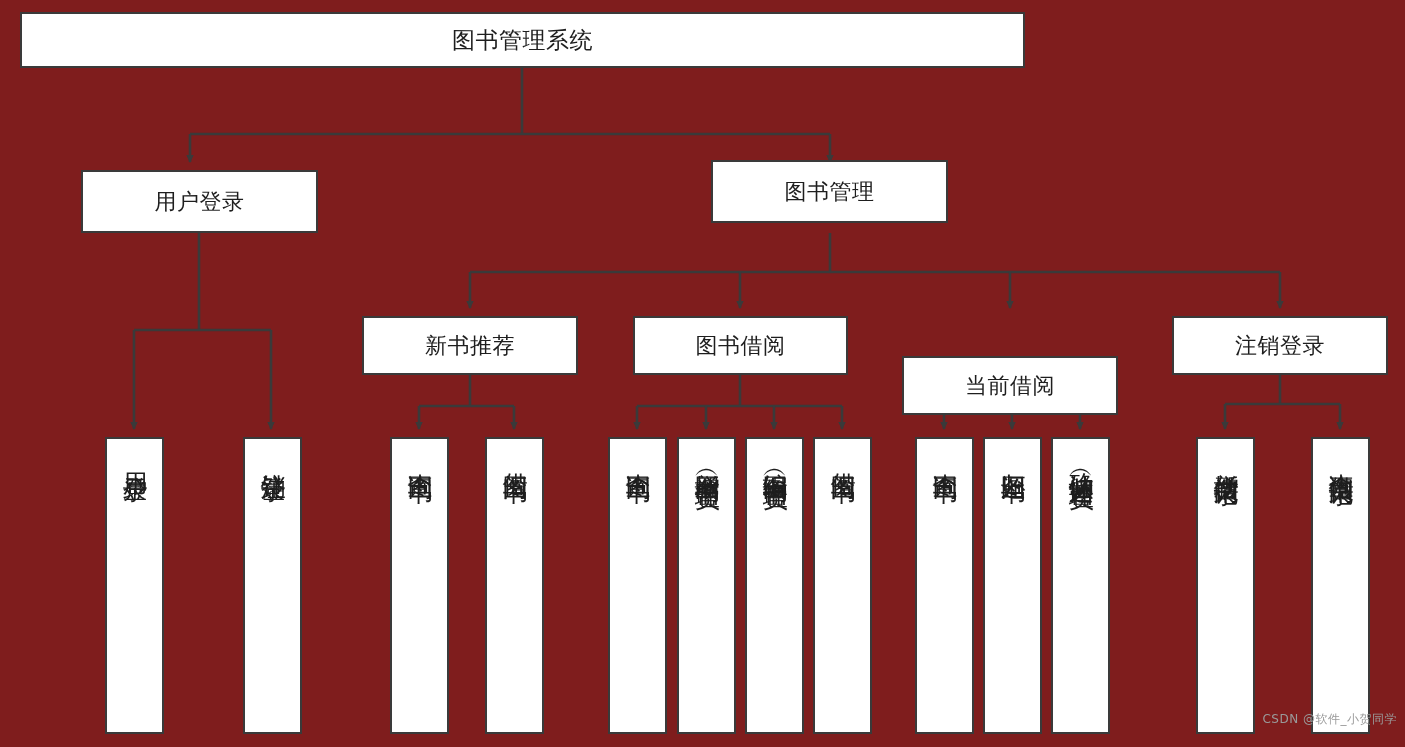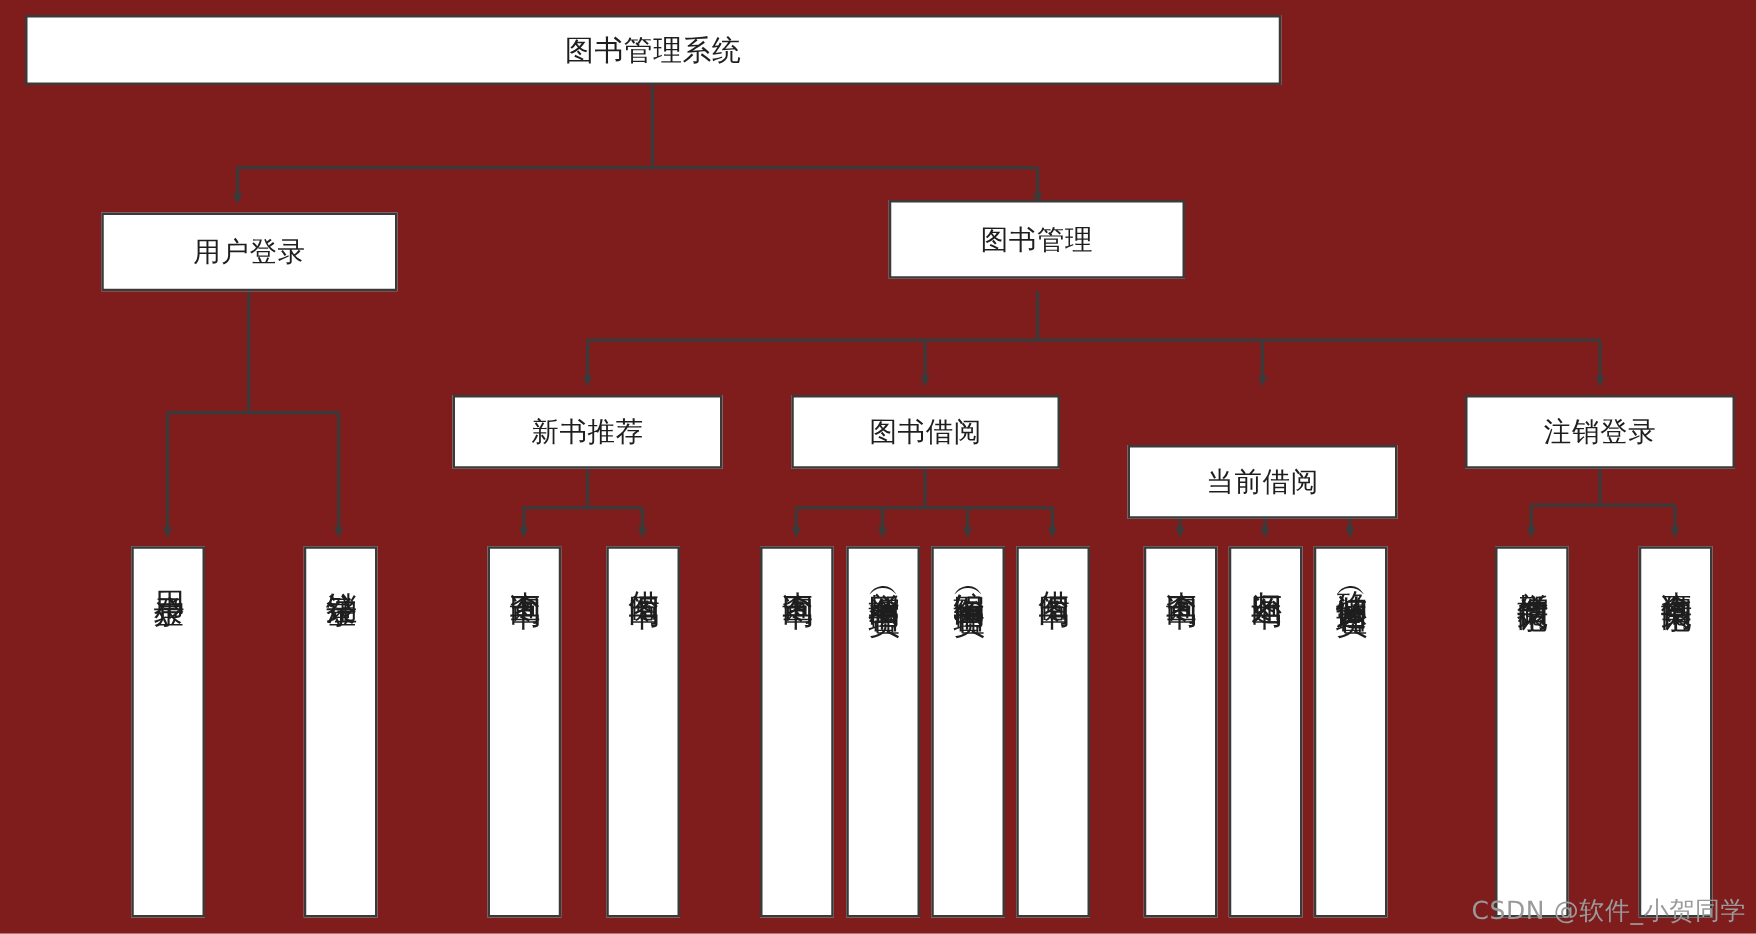--- a/index.html
+++ b/index.html
@@ -61,22 +61,22 @@
     text-orientation: upright;
     font-size: 25px;
     line-height: 1.06;
     letter-spacing: 2px;
     white-space: normal;
     max-height: 100%;
   }
   #watermark {
     position: absolute;
     right: 8px;
-    bottom: 5px;
-    font-size: 20px;
+    bottom: 19px;
+    font-size: 12px;
     color: #9a9a9a;
     letter-spacing: 0.5px;
     white-space: nowrap;
     z-index: 6;
   }
 </style>
 </head>
 <body>
 
 <div id="diagram-root">

